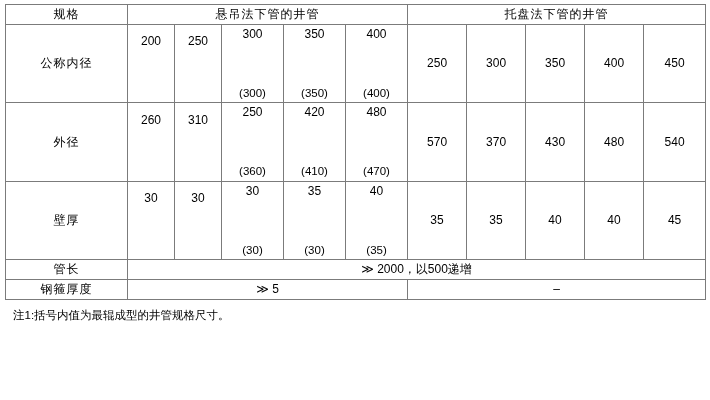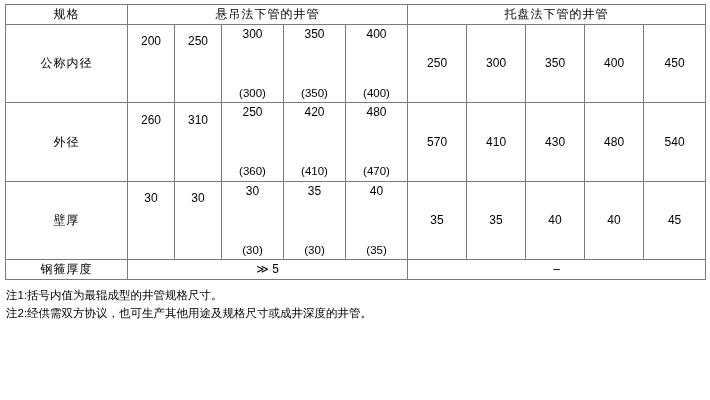--- a/index.html
+++ b/index.html
@@ -47,21 +47,21 @@
     display: block;
   }
   .paren {
     font-size: 11.5px;
     margin-top: 44px;
   }
   .tall {
     height: 44px;
   }
   .notes {
-    margin: 7px 6px 0 6px;
+    margin: 7px 6px 0 13px;
     font-size: 11.5px;
     line-height: 1.55;
   }
   .notes div {
     white-space: nowrap;
   }
 </style>
 </head>
 <body>
 
@@ -133,21 +133,21 @@
         </td>
         <td class="two-line">
           <span>420</span>
           <span class="paren">(410)</span>
         </td>
         <td class="two-line">
           <span>480</span>
           <span class="paren">(470)</span>
         </td>
         <td>570</td>
-        <td>410</td>
+        <td>370</td>
         <td>430</td>
         <td>480</td>
         <td>540</td>
       </tr>
 
       <tr class="tall">
         <td class="rowhead">壁厚</td>
         <td class="two-line">
           <span>30</span>
           <span class="paren"></span>
@@ -169,30 +169,33 @@
           <span class="paren">(35)</span>
         </td>
         <td>35</td>
         <td>35</td>
         <td>40</td>
         <td>40</td>
         <td>45</td>
       </tr>
 
 
+      <tr>
+        <td class="rowhead">管长</td>
+        <td colspan="10">≫ 2000，以500递增</td>
+      </tr>
 
 
       <tr>
         <td class="rowhead">钢箍厚度</td>
         <td colspan="5">≫ 5</td>
         <td colspan="5">–</td>
       </tr>
 
 
     </tbody>
   </table>
 
   <div class="notes">
     <div>注1:括号内值为最辊成型的井管规格尺寸。</div>
-    <div>注2:经供需双方协议，也可生产其他用途及规格尺寸或成井深度的井管。</div>
   </div>
 
 </div>
 
 </body></html>

